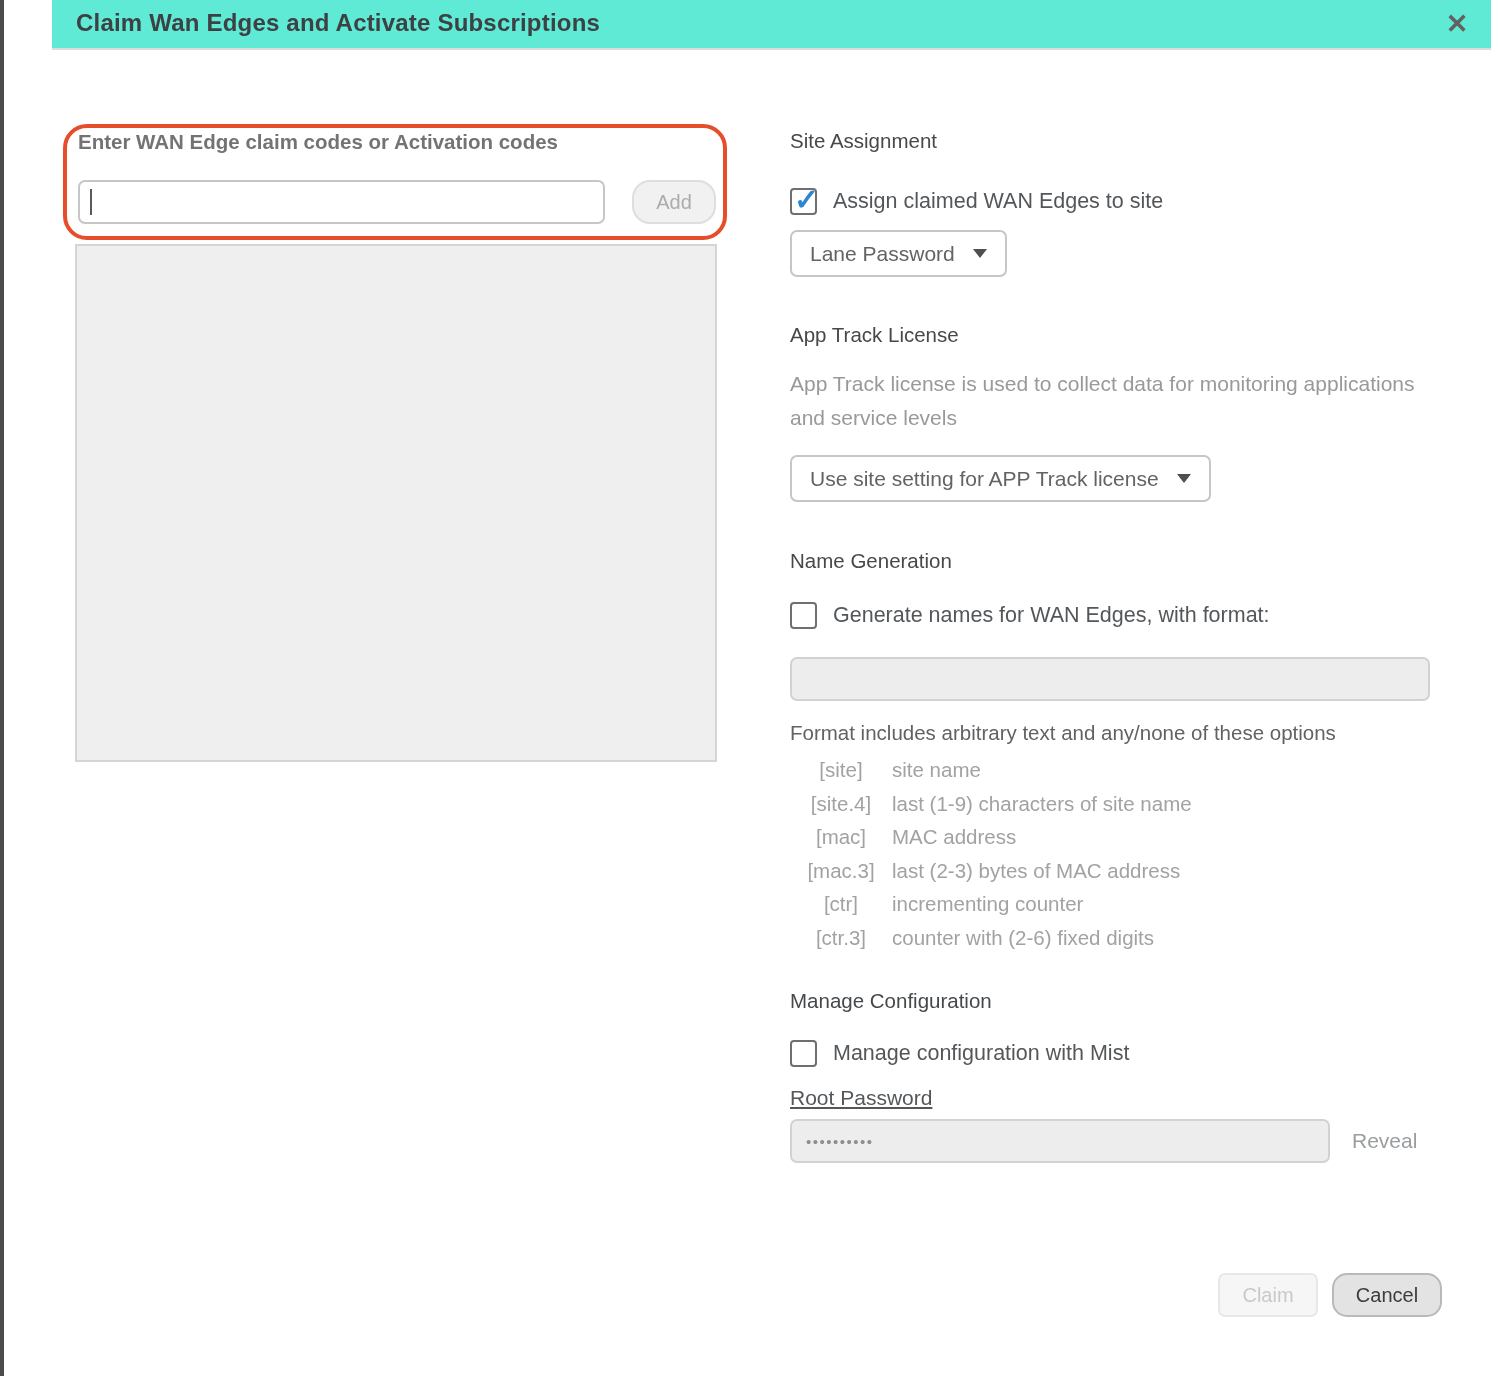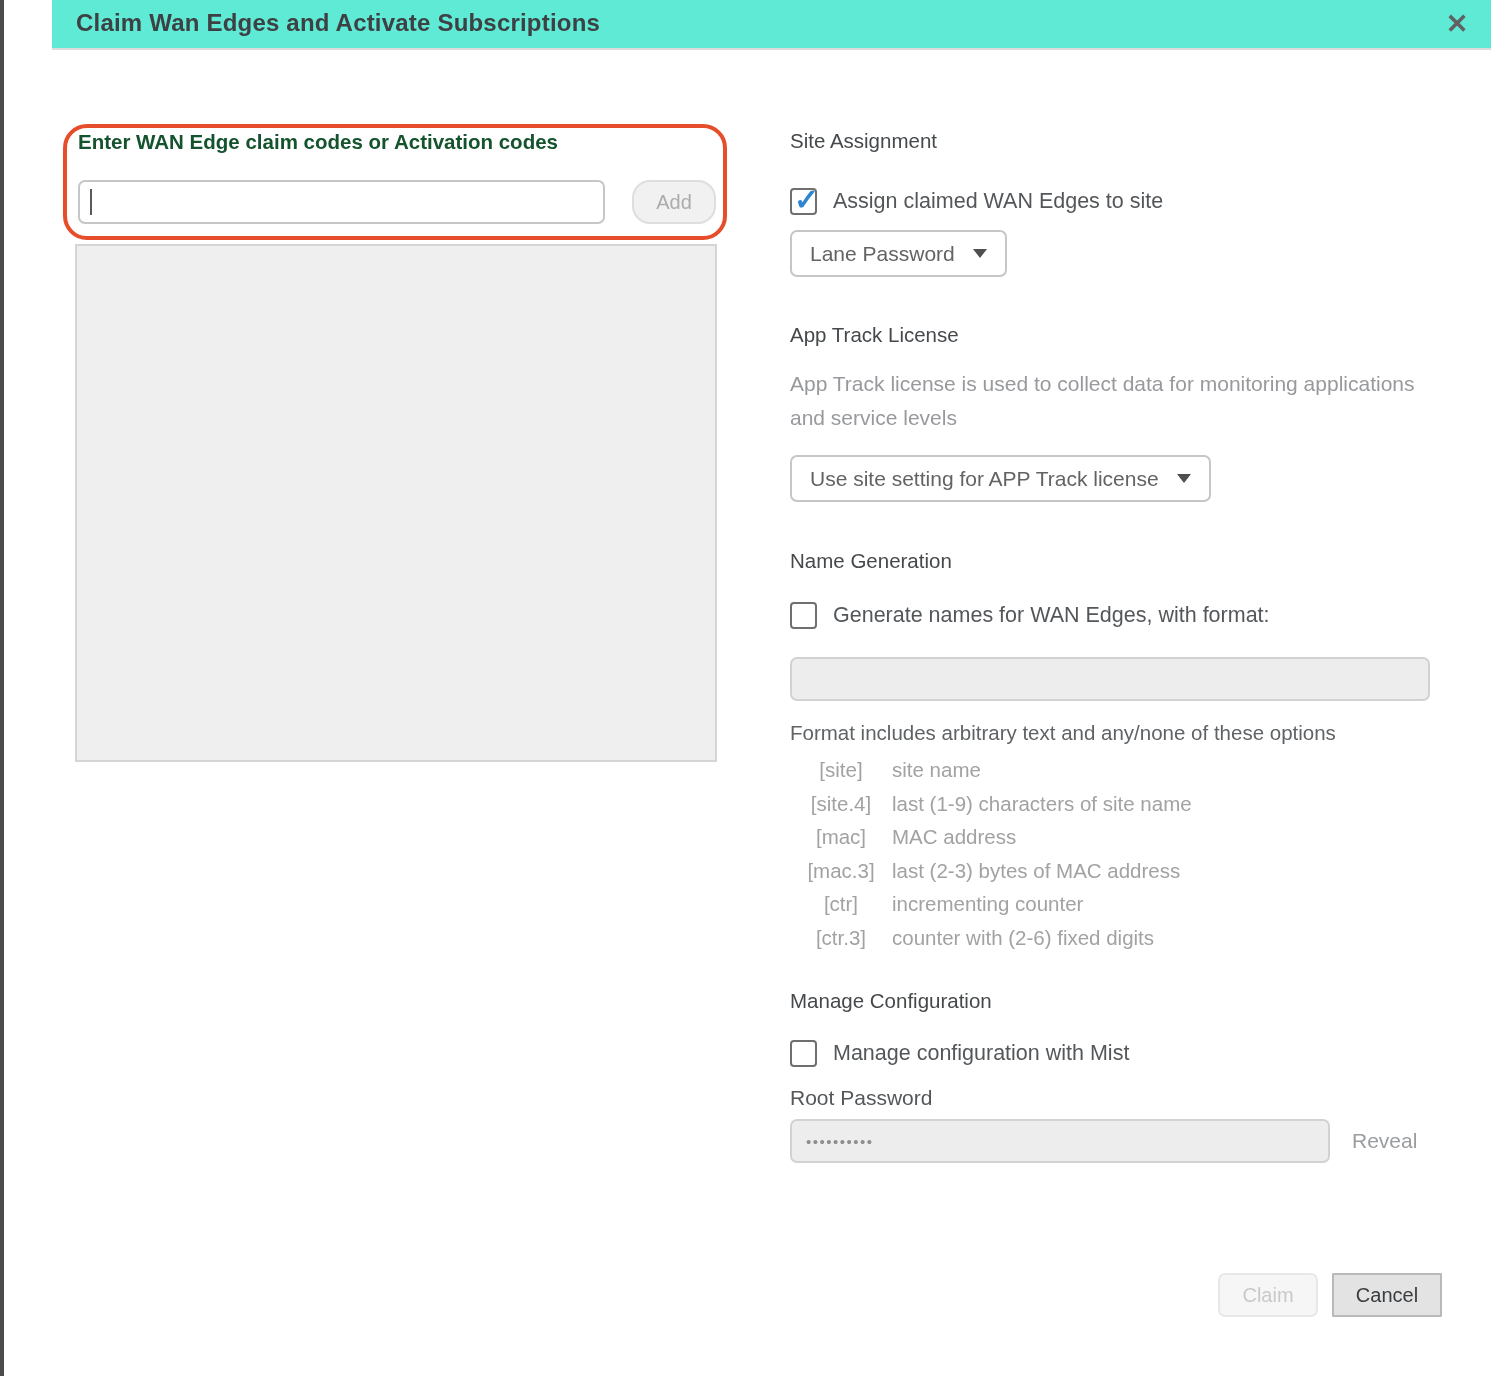--- a/index.html
+++ b/index.html
@@ -10,21 +10,21 @@
 
   
   .hdr { position:absolute; left:4px; top:0; right:7px; height:50px; background:#5eead4; border-bottom:2px solid #dcdcdc;margin-left:48px; }
   .hdr-title { position:absolute; left:24px; top:9px; font-size:24px; font-weight:bold; color:#3e4144; letter-spacing:.2px; }
   .hdr-close { position:absolute; right:16px; top:6px; width:36px; height:36px; border:none; background:transparent;
     color:#626262; font-size:27px; font-weight:bold; cursor:pointer; line-height:36px; text-align:center; }
 
   
   .ann-box { position:absolute; left:63px; top:124px; width:664px; height:116px;
     border:4px solid var(--red,#e64e2b); border-radius:24px; }
-  .claim-label { position:absolute; left:78px; top:130px; font-size:20.5px; font-weight:bold; color:#14532d; }
+  .claim-label { position:absolute; left:78px; top:130px; font-size:20.5px; font-weight:bold; color:#737373; }
   .claim-input { position:absolute; left:78px; top:180px; width:527px; height:44px;
     border:2px solid #c6c6c6; border-radius:7px; background:#fff; font-size:19px; color:#444; padding:0 12px; outline:none; }
   .caret-bar { position:absolute; left:90px; top:189px; width:2px; height:26px; background:#5a5a5a; }
   .add-btn { position:absolute; left:632px; top:180px; width:84px; height:44px;
     background:#f1f1f1; border:2px solid #dedede; border-radius:18px; color:#acacac; font-size:20px; }
   .claim-list { position:absolute; left:75px; top:244px; width:642px; height:518px;
     background:#efefef; border:2px solid #d5d5d5; }
 
   
   .rcol { position:absolute; left:790px; top:120px; width:644px; }
@@ -47,31 +47,31 @@
   .desc { margin-top:20px; width:630px; font-size:21px; line-height:34px; color:#97999c; }
   .sel-app { margin-top:20px; }
   .h-name { margin-top:46px; }
   .fmt-input { margin-top:28px; width:640px; height:44px; background:#ededed; border:2px solid #d2d2d2;
     border-radius:7px; font-size:19px; color:#666; padding:0 12px; }
   .fmt-help { margin-top:16px; width:620px; font-size:20.5px; line-height:32px; color:#5f6366; }
   .opts { margin-top:4px;text-align:center; }
   .opt-row { display:flex; font-size:20.5px; line-height:33.5px; color:#a2a2a2; }
   .opt-tag { width:102px; flex:0 0 102px; }
   .h-manage { margin-top:34px; }
-  .root-label { margin-top:18px; font-size:21px; color:#54575a; line-height:26px; }
+  .root-label { margin-top:18px; font-size:21px; color:#54575a; line-height:26px;text-decoration:underline; }
   .pwd-row { margin-top:8px; display:flex; align-items:center; }
   .pwd-input { width:540px; height:44px; background:#ededed; border:2px solid #d2d2d2; border-radius:7px;
     color:#8e8e8e; font-size:15px; letter-spacing:1.5px; padding:0 14px; }
   .reveal { margin-left:22px; font-size:21px; color:#9a9da0; cursor:pointer; }
 
   
   .btn-claim { position:absolute; right:180px; top:1273px; width:100px; height:44px;
     background:#f6f6f6; border:2px solid #e8e8e8; border-radius:7px; color:#c9c9c9; font-size:20px; }
   .btn-cancel { position:absolute; right:56px; top:1273px; width:110px; height:44px;
-    background:#e3e3e3; border:2px solid #b9b9b9; border-radius:1px; color:#3a3d40; font-size:20px; cursor:pointer; }
+    background:#e3e3e3; border:2px solid #b9b9b9; border-radius:15px; color:#3a3d40; font-size:20px; cursor:pointer; }
 </style>
 </head>
 <body>
 
 <div class="left-strip"></div>
 
 <header class="hdr">
   <div class="hdr-title">Claim Wan Edges and Activate Subscriptions</div>
   <button class="hdr-close">✕</button>
 </header>

